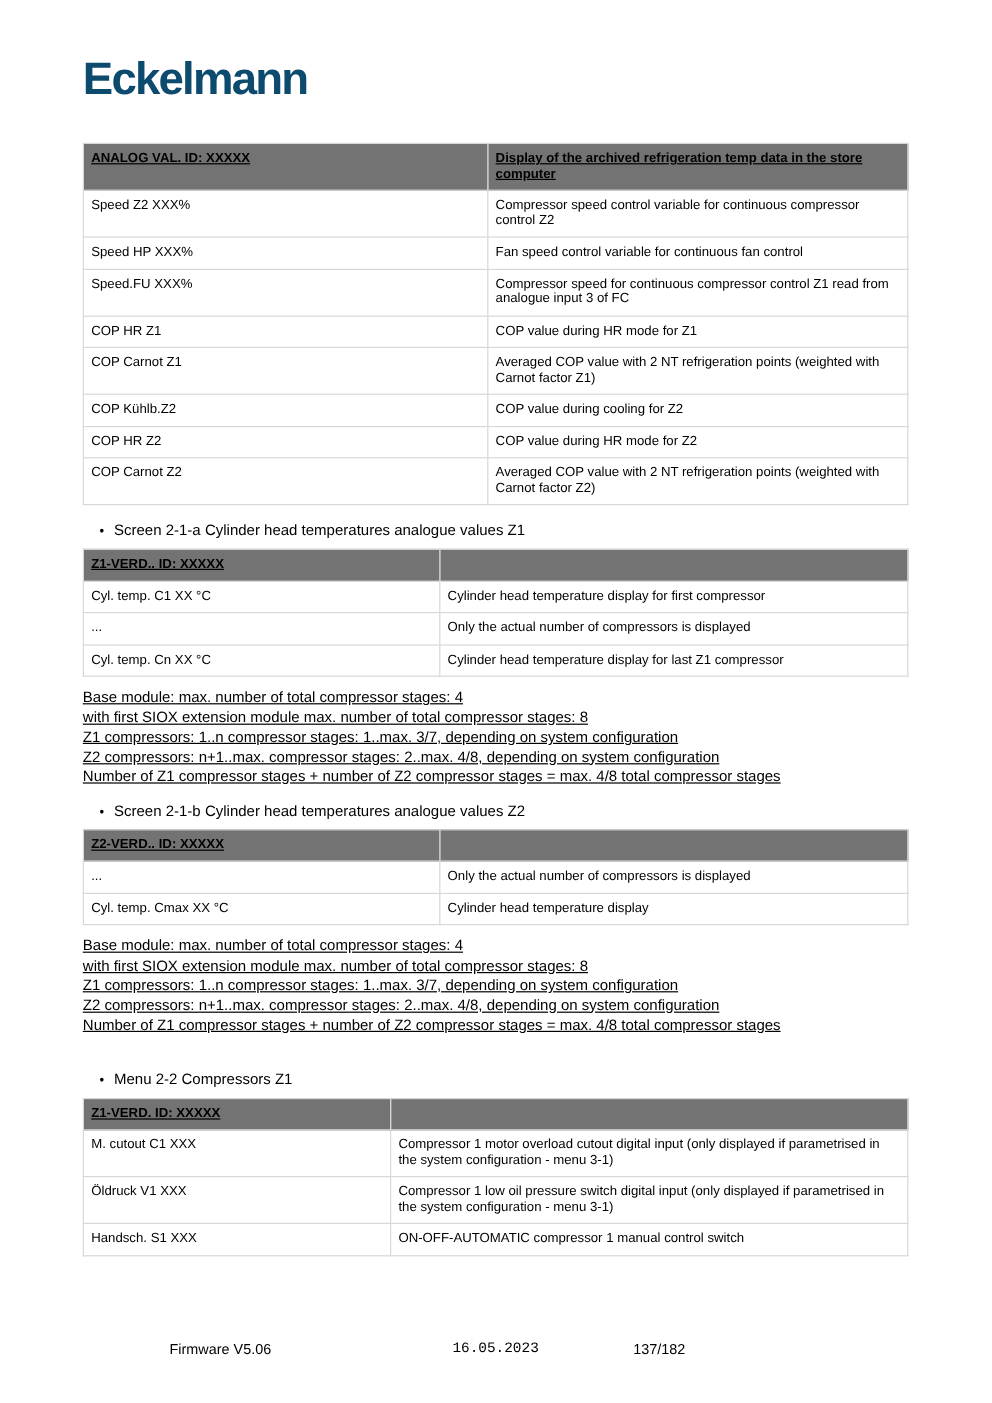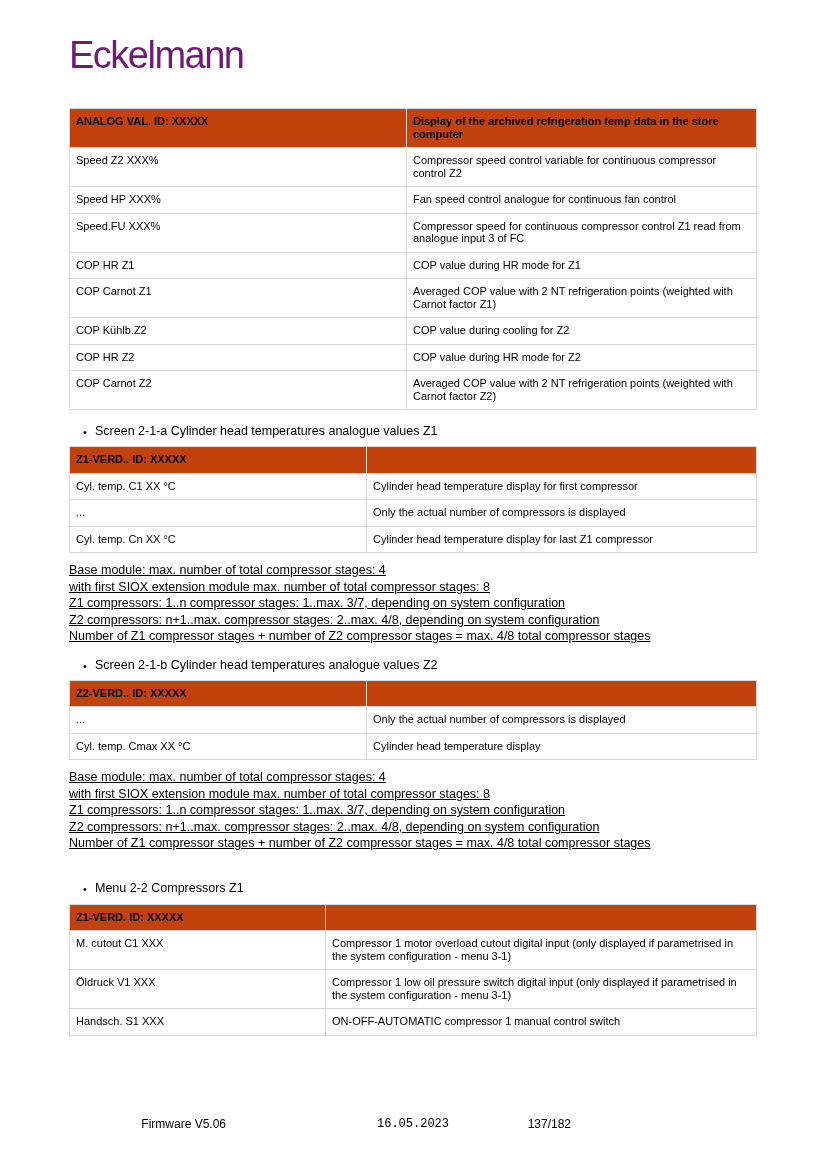--- a/index.html
+++ b/index.html
@@ -5,36 +5,36 @@
   * { margin:0; padding:0; box-sizing:border-box; }
   html,body { background:#ffffff; }
   body {
     width:827px; height:1169px; position:relative;
     font-family:"Liberation Sans", sans-serif;
     color:#000000;
   }
   .content { position:absolute; left:69px; top:0; width:688px; }
 
   .logo {
-    margin-top:36px;
-    font-size:38px; font-weight:normal; line-height:38px;
-    letter-spacing:-1.5px; color:#701a75;
+    margin-top:47px;
+    font-size:38px; font-weight:bold; line-height:38px;
+    letter-spacing:-1.5px; color:#0c4a6e;
   }
 
   table {
     width:688px; border-collapse:collapse; table-layout:fixed;
   }
   td {
     border:1px solid #d8d8d8;
     font-size:11px; line-height:12.5px;
     padding:6px 8px 7px 6px;
     vertical-align:top;
     word-wrap:break-word;
   }
-  tr.head td { background:#c2410c; font-weight:bold; }
+  tr.head td { background:#737373; font-weight:bold;text-decoration:underline; }
 
   .tbl-analog { margin-top:34px; }
   .tbl-analog col.c1 { width:337px; }
   .tbl-verd col.c1 { width:297px; }
   .tbl-menu col.c1 { width:256px; }
 
   .bullet {
     display:flex; font-size:12.5px; line-height:15px;
   }
   .bullet .marker { width:12px; margin-left:14px; font-size:11px; padding-top:1px; }
@@ -69,21 +69,21 @@
         <tr class="head">
       <td>ANALOG VAL. ID: XXXXX</td>
       <td>Display of the archived refrigeration temp data in the store computer</td>
     </tr>
     <tr>
           <td>Speed Z2 XXX%</td>
           <td>Compressor speed control variable for continuous compressor control Z2</td>
         </tr>
     <tr>
           <td>Speed HP XXX%</td>
-          <td>Fan speed control analogue for continuous fan control</td>
+          <td>Fan speed control variable for continuous fan control</td>
         </tr>
     <tr>
           <td>Speed.FU XXX%</td>
           <td>Compressor speed for continuous compressor control Z1 read from analogue input 3 of FC</td>
         </tr>
     <tr>
           <td>COP HR Z1</td>
           <td>COP value during HR mode for Z1</td>
         </tr>
     <tr>

